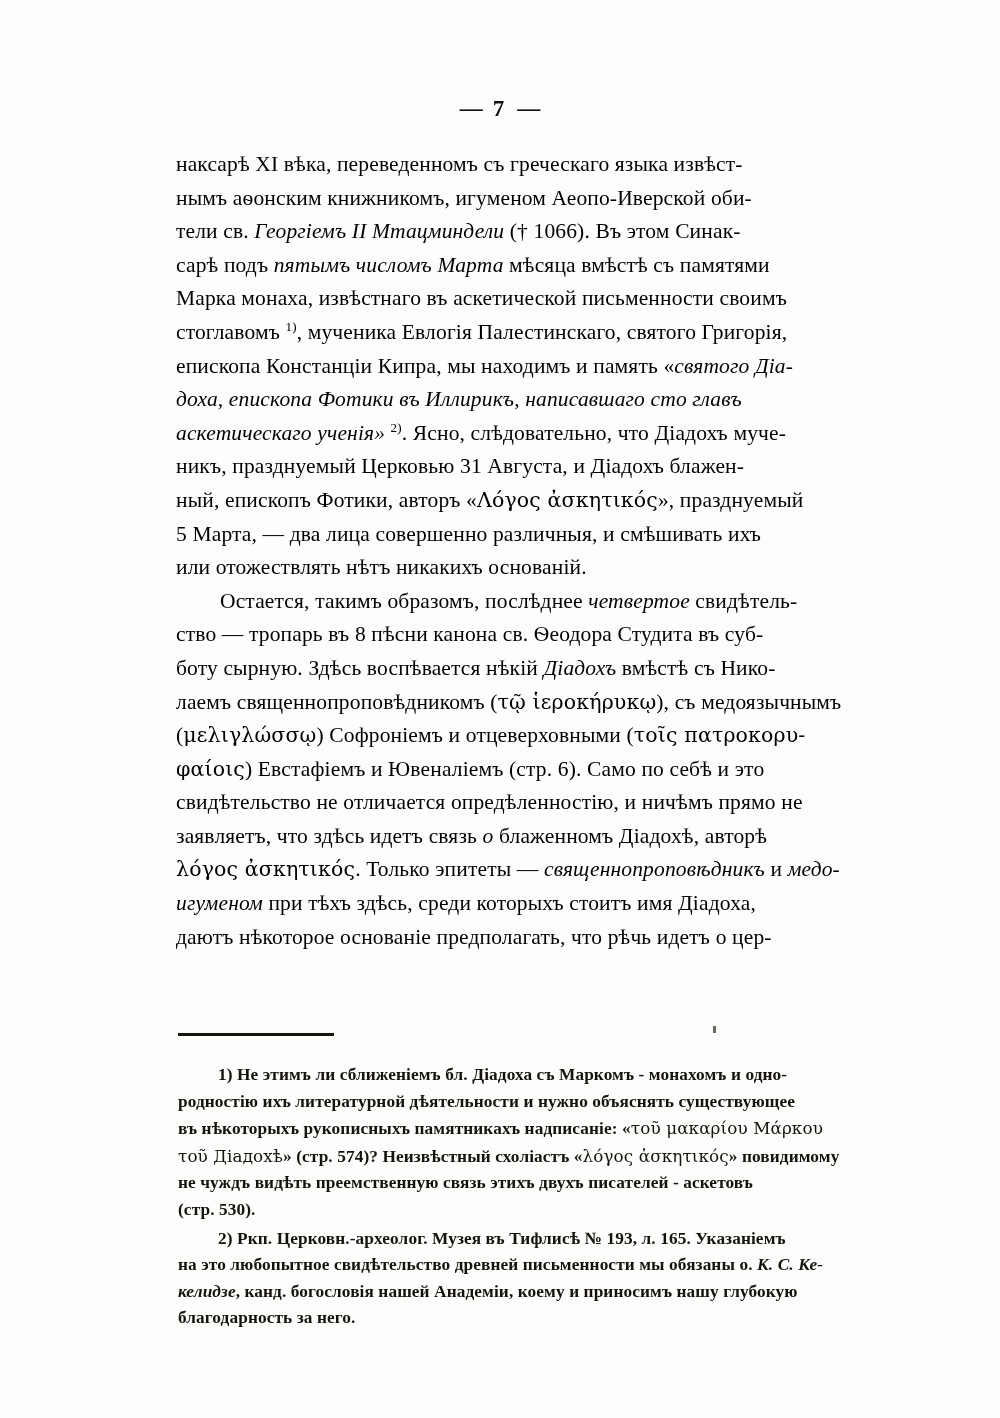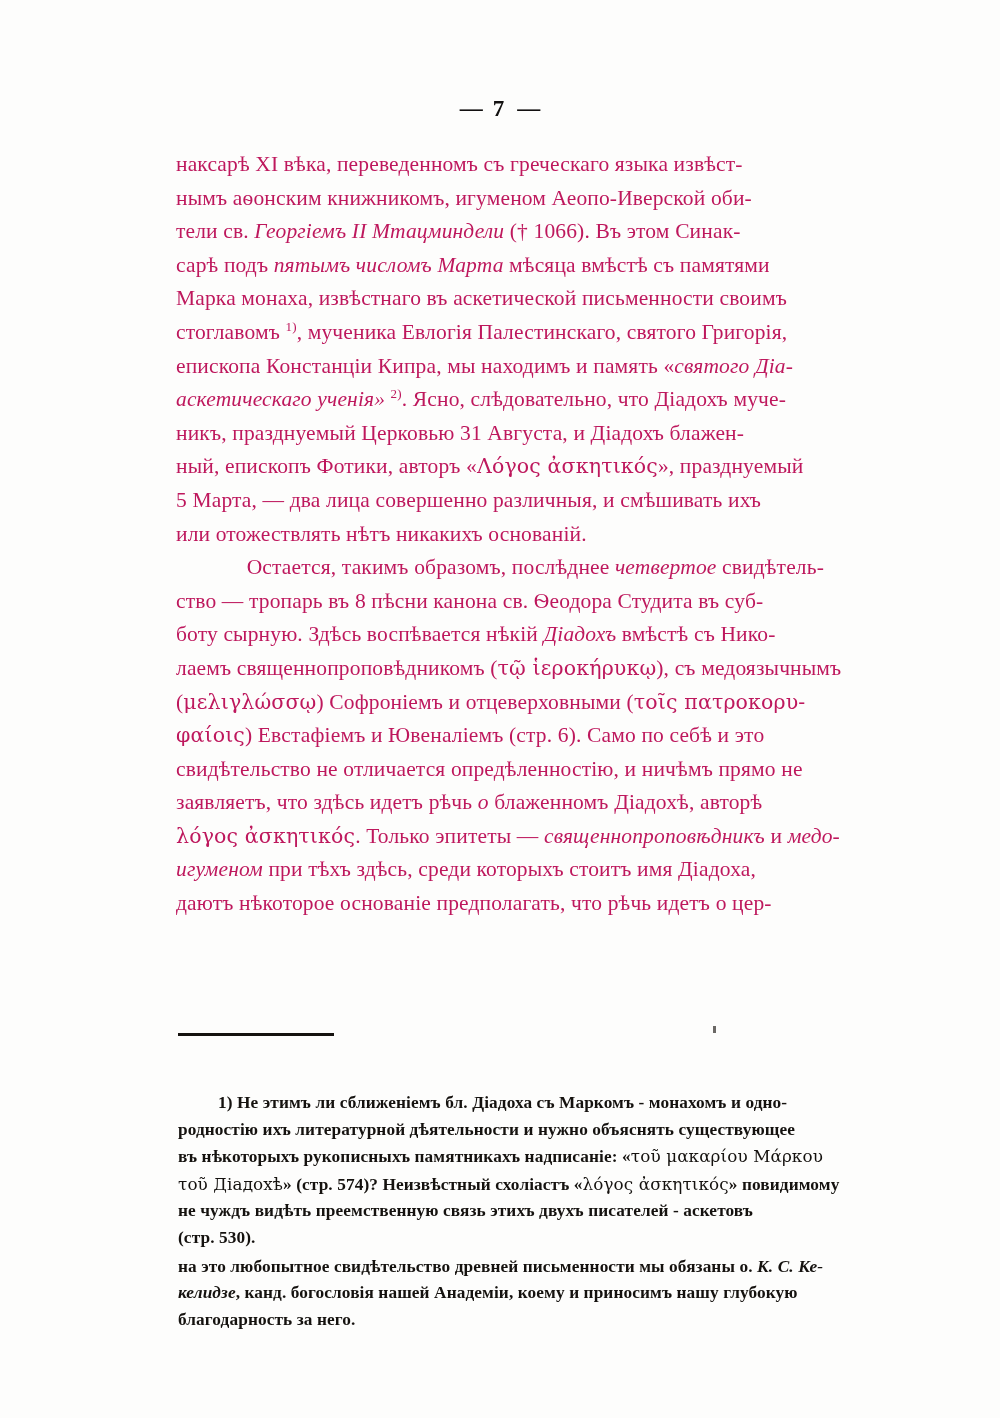--- a/index.html
+++ b/index.html
@@ -34,24 +34,24 @@
   .body-block {
     position: absolute;
     top: 148px;
     left: 176px;
     width: 648px;
   }
   .tline {
     font-size: 21.5px;
     line-height: 33.6px;
     white-space: nowrap;
-    color: #be185d;
+    color: #000000;
     letter-spacing: 0.15px;
   }
-  .tline.indent { padding-left: 44px; text-align: right; }
+  .tline.indent { padding-left: 44px; }
   .tline i, .tline .it {
     font-family: "Liberation Serif", "DejaVu Serif", serif;
     margin-top: 16px;
   }
   .gr {
     font-family: "DejaVu Serif", "Liberation Serif", serif;
     font-size: 20.5px;
   }
   .sup {
     font-size: 13px;
@@ -87,21 +87,21 @@
     width: 648px;
   }
   .fline {
     font-size: 17.3px;
     line-height: 26.6px;
     white-space: nowrap;
     color: #15120f;
     letter-spacing: 0.1px;
     font-weight: 600;
   }
-  .fline.indent { padding-left: 40px; margin-top: 28px; }
+  .fline.indent { padding-left: 40px; }
   .fline i, .fline .it { font-style: italic; }
   .fline .gr {
     font-family: "DejaVu Serif", "Liberation Serif", serif;
     font-size: 16.8px;
     font-weight: 400;
   }
   .fn-group { margin-bottom: 2px; }
 </style>
 </head>
 <body>
@@ -114,53 +114,55 @@
 
   <div class="body-block" id="body-block">
       <div>
         <div class="tline"><span>наксарѣ XI вѣка, переведенномъ съ греческаго языка извѣст-</span></div>
         <div class="tline"><span>нымъ аѳонским книжникомъ, игуменом Аеопо-Иверской оби-</span></div>
         <div class="tline"><span>тели св. </span><i>Георгіемъ II Мтацминдели</i><span> († 1066). Въ этом Синак-</span></div>
         <div class="tline"><span>сарѣ подъ </span><i>пятымъ числомъ Марта</i><span> мѣсяца вмѣстѣ съ памятями</span></div>
         <div class="tline"><span>Марка монаха, извѣстнаго въ аскетической письменности своимъ</span></div>
         <div class="tline"><span>стоглавомъ </span><span class="sup">1)</span><span>, мученика Евлогія Палестинскаго, святого Григорія,</span></div>
         <div class="tline"><span>епископа Констанціи Кипра, мы находимъ и память «</span><i>святого Діа-</i></div>
+        <div class="tline"><i>доха, епископа Фотики въ Иллирикъ, написавшаго сто главъ</i></div>
         <div class="tline"><i>аскетическаго ученія»</i><span> </span><span class="sup">2)</span><span>. Ясно, слѣдовательно, что Діадохъ муче-</span></div>
         <div class="tline"><span>никъ, празднуемый Церковью 31 Августа, и Діадохъ блажен-</span></div>
         <div class="tline"><span>ный, епископъ Фотики, авторъ «</span><span class="gr">Λόγος ἀσκητικός</span><span>», празднуемый</span></div>
         <div class="tline"><span>5 Марта, — два лица совершенно различныя, и смѣшивать ихъ</span></div>
         <div class="tline"><span>или отожествлять нѣтъ никакихъ основаній.</span></div>
       </div>
       <div>
         <div class="tline indent"><span>Остается, такимъ образомъ, послѣднее </span><i>четвертое</i><span> свидѣтель-</span></div>
         <div class="tline"><span>ство — тропарь въ 8 пѣсни канона св. Ѳеодора Студита въ суб-</span></div>
         <div class="tline"><span>боту сырную. Здѣсь воспѣвается нѣкій </span><i>Діадохъ</i><span> вмѣстѣ съ Нико-</span></div>
         <div class="tline"><span>лаемъ священнопроповѣдникомъ (</span><span class="gr">τῷ ἱεροκήρυκῳ</span><span>), съ медоязычнымъ</span></div>
         <div class="tline"><span>(</span><span class="gr">μελιγλώσσῳ</span><span>) Софроніемъ и отцеверховными (</span><span class="gr">τοῖς πατροκορυ-</span></div>
         <div class="tline"><span class="gr">φαίοις</span><span>) Евстафіемъ и Ювеналіемъ (стр. 6). Само по себѣ и это</span></div>
         <div class="tline"><span>свидѣтельство не отличается опредѣленностію, и ничѣмъ прямо не</span></div>
-        <div class="tline"><span>заявляетъ, что здѣсь идетъ рѣчь </span><i>о</i><span> блаженномъ Діадохѣ, авторѣ</span></div>
+        <div class="tline"><span>заявляетъ, что здѣсь идетъ связь </span><i>о</i><span> блаженномъ Діадохѣ, авторѣ</span></div>
         <div class="tline"><span class="gr">λόγος ἀσκητικός</span><span>. Только эпитеты — </span><i>священнопроповѣдникъ</i><span> и </span><i>медо-</i></div>
         <div class="tline"><i>игуменом</i><span> при тѣхъ здѣсь, среди которыхъ стоитъ имя Діадоха,</span></div>
         <div class="tline"><span>даютъ нѣкоторое основаніе предполагать, что рѣчь идетъ о цер-</span></div>
       </div>
     </div>
 
   <div class="fn-rule"></div>
   <div class="speck"></div>
 
   <div class="fn-block" id="fn-block">
       <div class="fn-group">
         <div class="fline indent"><span>1) Не этимъ ли сближеніемъ бл. Діадоха съ Маркомъ - монахомъ и одно-</span></div>
         <div class="fline"><span>родностію ихъ литературной дѣятельности и нужно объяснять существующее</span></div>
         <div class="fline"><span>въ нѣкоторыхъ рукописныхъ памятникахъ надписаніе: «</span><span class="gr">τοῦ μακαρίου Μάρκου</span></div>
         <div class="fline"><span class="gr">τοῦ Діадохѣ</span><span>» (стр. 574)? Неизвѣстный схоліастъ «</span><span class="gr">λόγος ἀσκητικός</span><span>» повидимому</span></div>
         <div class="fline"><span>не чуждъ видѣть преемственную связь этихъ двухъ писателей - аскетовъ</span></div>
         <div class="fline"><span>(стр. 530).</span></div>
       </div>
       <div class="fn-group">
+        <div class="fline indent"><span>2) Ркп. Церковн.-археолог. Музея въ Тифлисѣ № 193, л. 165. Указаніемъ</span></div>
         <div class="fline"><span>на это любопытное свидѣтельство древней письменности мы обязаны о. </span><i>К. С. Ке-</i></div>
         <div class="fline"><i>келидзе</i><span>, канд. богословія нашей Анадеміи, коему и приносимъ нашу глубокую</span></div>
         <div class="fline"><span>благодарность за него.</span></div>
       </div>
     </div>
 
 </div>
 
 </body></html>

